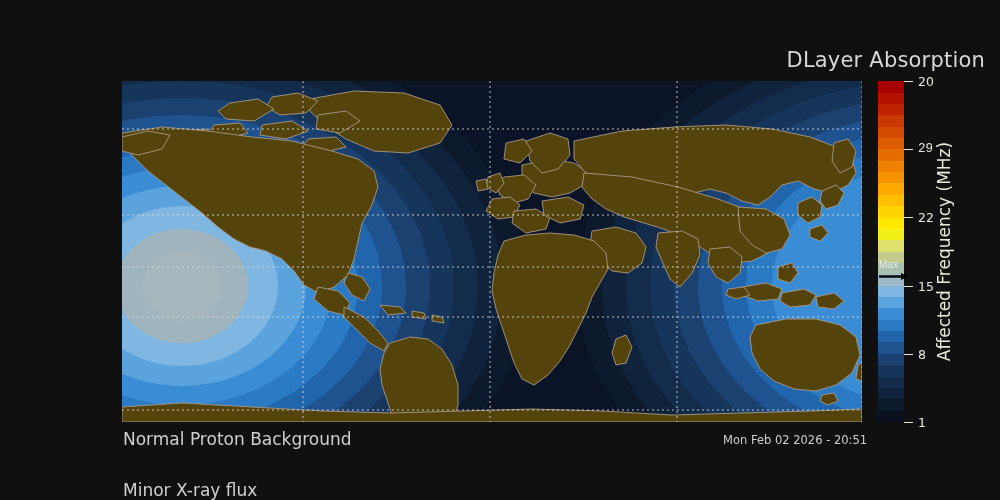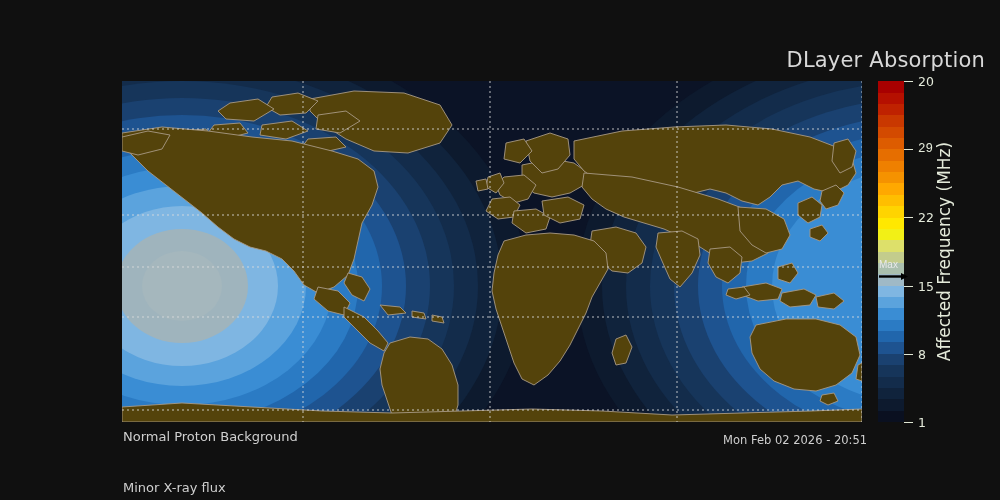--- a/index.html
+++ b/index.html
@@ -115,21 +115,21 @@
     position: absolute;
     left: 1px;
     top: 13px;
     width: 29px;
     height: 7px;
   }
 
   
   .note {
     position: absolute;
-    font-size: 13px;
+    font-size: 17px;
     color: #cfcfcf;
     font-family: "DejaVu Sans", sans-serif;
     white-space: nowrap;
   }
   #note-line1 { left: 123px; top: 429px; }
   #note-line2 { left: 123px; top: 444px; margin-top: 36px; }
   #timestamp  { left: 723px; top: 433px; font-size: 11.5px; }
   #copyright {
     position: absolute;
     left: 10px;

